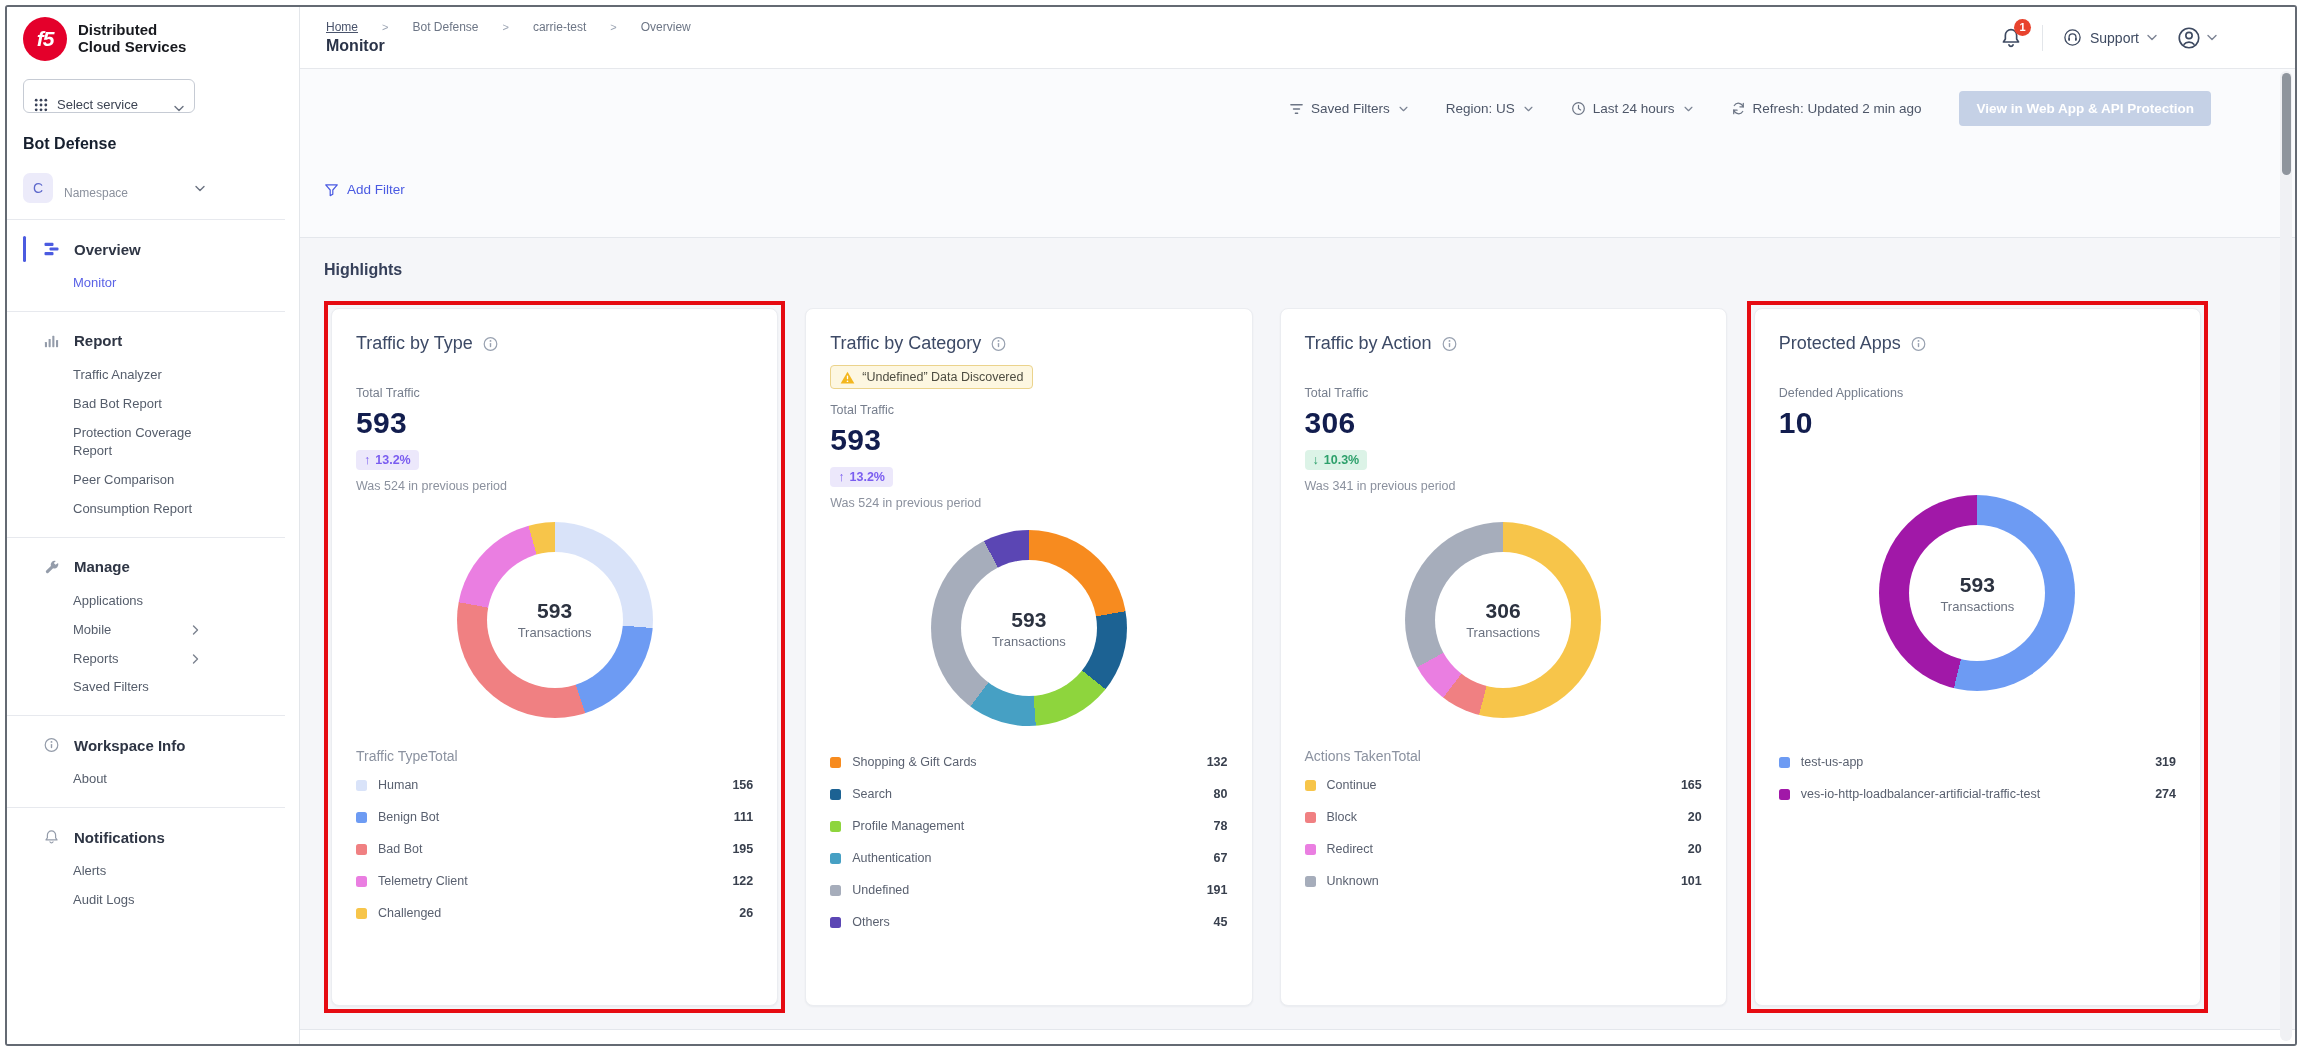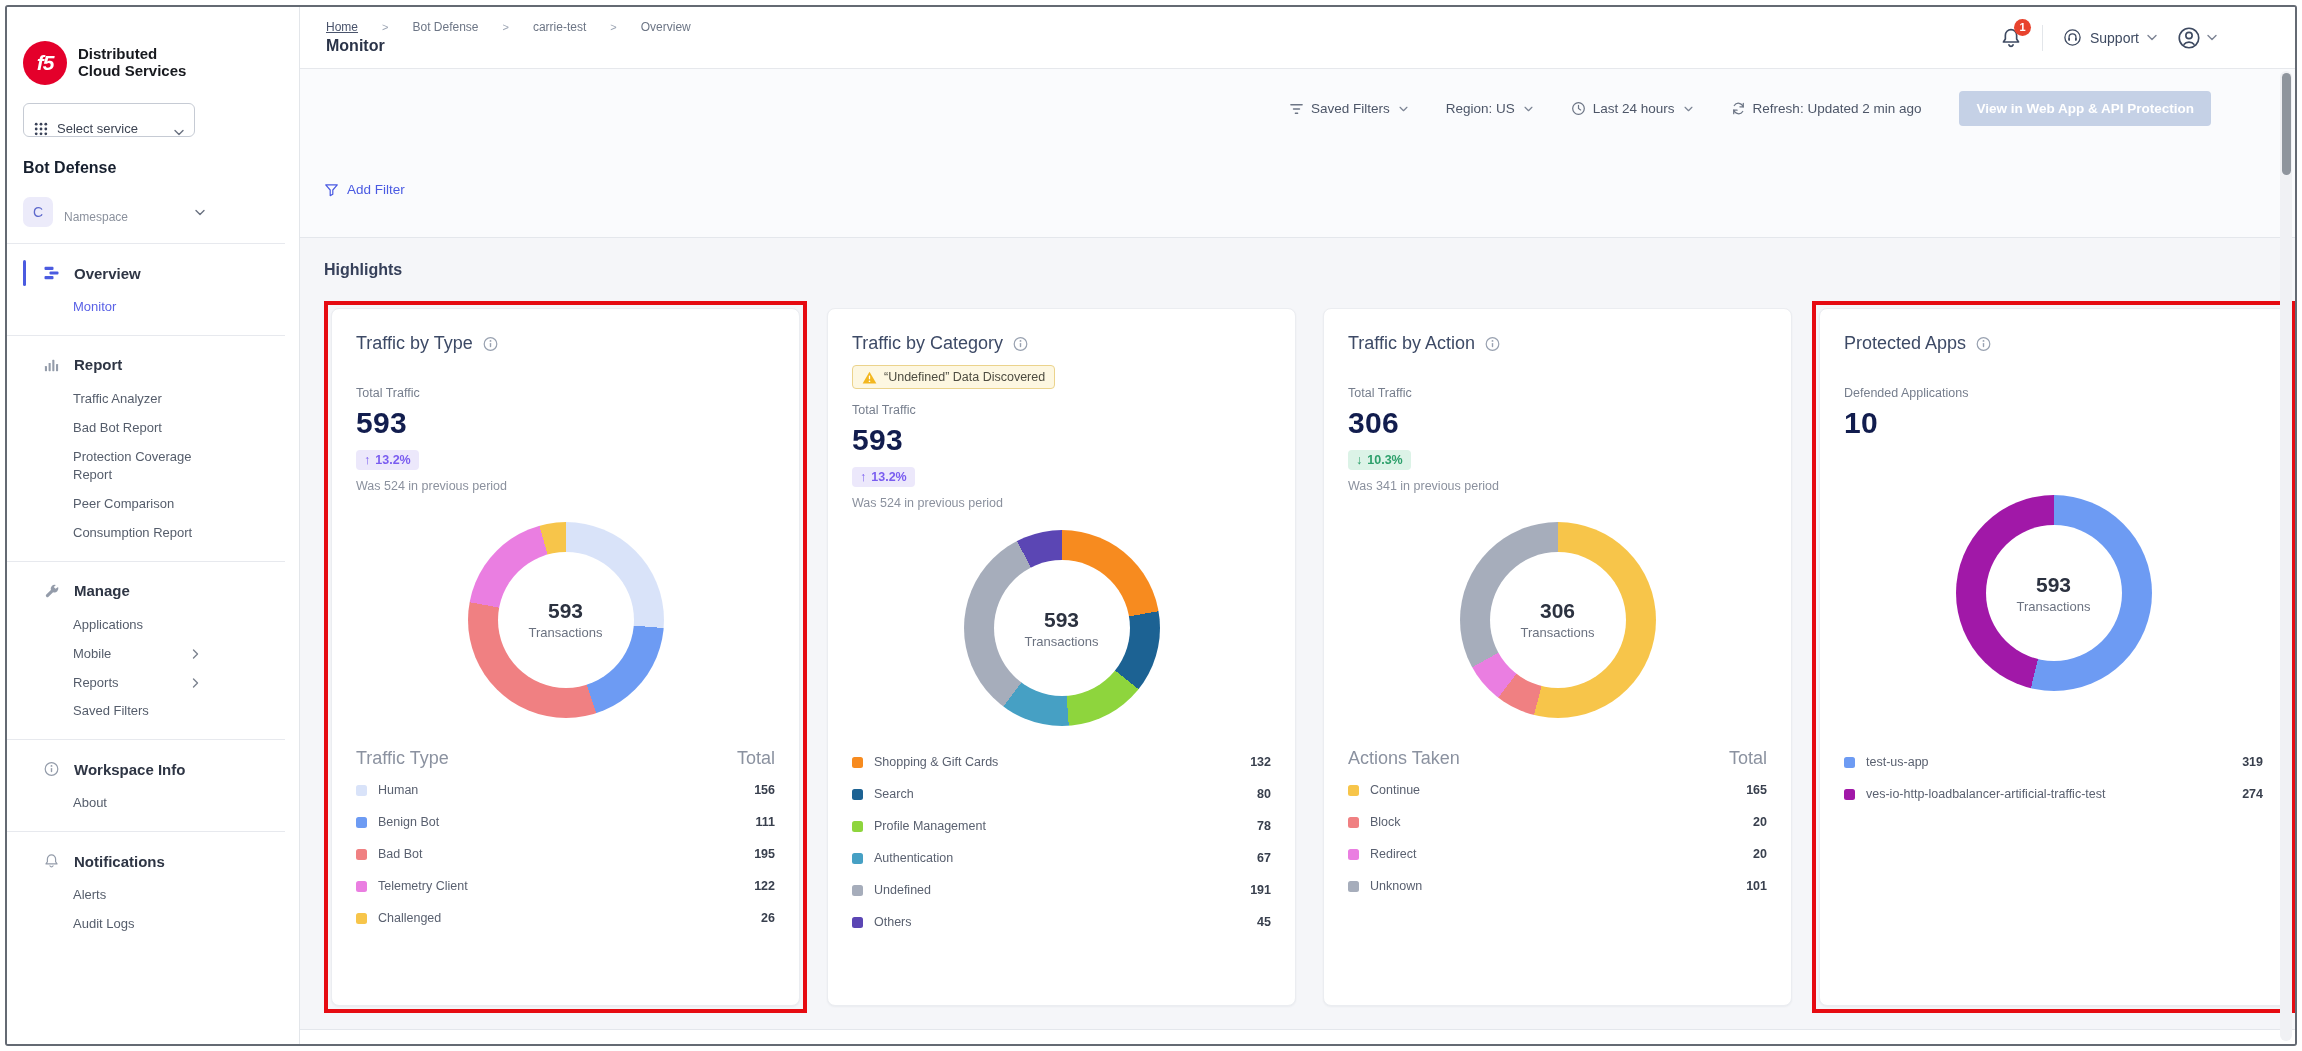--- a/index.html
+++ b/index.html
@@ -1,20 +1,20 @@
 <!DOCTYPE html>
 <html><head>
 <meta charset="utf-8">
 <style>
   * { box-sizing: border-box; margin: 0; padding: 0; }
   html,body { width:2302px; height:1051px; background:#fff; font-family:"Liberation Sans", sans-serif; overflow:hidden; }
   .frame { position:absolute; inset:5px; border:2px solid #646a73; border-radius:3px; overflow:hidden; display:flex; background:#fff; }
 
   
-  .sidebar { width:293px; flex:none; background:#fff; border-right:1px solid #e3e6ea; padding-top:32px; }
+  .sidebar { width:293px; flex:none; background:#fff; border-right:1px solid #e3e6ea; padding-top:8px; }
   .logo-row { display:flex; align-items:center; gap:11px; padding:2px 16px 14px; }
   .f5-ball { width:44px; height:44px; border-radius:50%; background:#E4002B; color:#fff; display:flex; align-items:center; justify-content:center; font-style:italic; font-weight:800; font-size:21px; letter-spacing:-1px; flex:none; }
   .logo-text { font-size:15px; font-weight:700; color:#17191e; line-height:1.12; }
   .select-service { margin:4px 16px 0; width:172px; height:34px; border:1px solid #c6cbd4; border-radius:6px; display:flex; align-items:flex-end; gap:9px; padding:0 10px; font-size:13px; color:#3c4352; background:#fff; cursor:pointer; }
   .select-service .chev { margin-left:auto; color:#6a7280; display:flex; }
   .grid-ic { color:#3a4258; display:flex; }
   .product-title { font-size:16px; font-weight:700; color:#161f2e; padding:22px 16px 12px; }
   .namespace-row { margin-right:14px; padding:8px 0 16px 16px; display:flex; align-items:center; gap:11px; border-bottom:1px solid #e7e9ee; cursor:pointer; }
   .ns-badge { width:30px; height:30px; border-radius:7px; background:#ecebfa; color:#5e69cc; font-size:14px; display:flex; align-items:center; justify-content:center; }
   .ns-label { font-size:12px; color:#8b919d; margin-top:10px; }
@@ -51,21 +51,21 @@
   .filters-zone { height:169px; flex:none; background:#fafbfd; border-bottom:1px solid #e4e7ec; position:relative; }
   .toolbar { display:flex; align-items:center; justify-content:flex-end; gap:38px; padding:22px 84px 0 0; font-size:13.5px; color:#4d5668; }
   .tb-item { display:flex; align-items:center; gap:7px; cursor:pointer; white-space:nowrap; }
   .tb-item .ic { color:#6c7585; display:flex; }
   .tb-item .chev { color:#7c8494; display:flex; margin-left:2px; }
   .view-btn { background:#c5d1e6; color:#fff; font-size:13.5px; font-weight:600; border:none; border-radius:4px; padding:10px 17px; cursor:pointer; font-family:inherit; }
   .add-filter { position:absolute; left:24px; top:113px; display:flex; align-items:center; gap:8px; color:#4a5ae2; font-size:13.5px; cursor:pointer; }
 
   .content { height:791px; flex:none; background:#f5f6f9; padding:23px 0 0 24px; overflow:hidden; }
   .section-heading { font-size:16px; font-weight:600; color:#36405a; }
-  .cards { display:flex; gap:13px; margin-top:22px; }
+  .cards { display:flex; gap:13px; margin-top:22px; padding-right:87px; }
   .card-wrap { flex:1; min-width:0; height:712px; border:4px solid transparent; padding:3px; }
   .card-wrap.hl { border-color:#e60b12; }
   .card { background:#fff; height:100%; border:1px solid #ebedf1; border-radius:8px; padding:24px 24px 0; display:flex; flex-direction:column; box-shadow:0 1px 2px rgba(20,30,60,.05); }
   .card-title-row { display:flex; align-items:center; gap:9px; flex:none; }
   .card-title { font-size:18px; color:#3d4a66; font-weight:500; }
   .info-ic { color:#98a1b0; display:flex; cursor:pointer; }
   .pre-legend { height:392px; flex:none; display:flex; flex-direction:column; }
   .warn-badge { margin-top:11px; align-self:flex-start; display:flex; align-items:center; gap:7px; background:#fdf7e1; border:1px solid #ebd38c; border-radius:4px; padding:4px 9px; font-size:12.5px; color:#4d4c41; }
   .stats { margin-top:32px; }
   .stats.tight { margin-top:14px; }
@@ -74,21 +74,21 @@
   .chg { display:inline-flex; align-items:center; gap:5px; margin-top:10px; border-radius:4px; padding:3px 8px; font-size:12.5px; font-weight:700; }
   .chg.purple { background:#ece8fb; color:#7a5df0; }
   .chg.green  { background:#dcf3e7; color:#2da06b; }
   .prev { font-size:12.5px; color:#8b919e; margin-top:9px; }
   .donut-wrap { flex:1; display:flex; align-items:center; justify-content:center; }
   .donut { width:196px; height:196px; border-radius:50%; position:relative; }
   .hole { position:absolute; inset:30px; background:#fff; border-radius:50%; }
   .dcenter { position:absolute; inset:0; display:flex; flex-direction:column; align-items:center; justify-content:center; gap:2px; }
   .dcv { font-size:21px; font-weight:600; color:#2c3240; }
   .dcl { font-size:13px; color:#6b7280; }
-  .legend-head { display:flex; justify-content:space-between; font-size:18px; color:#8b92a0; padding:2px 0 5px; }
+  .legend-head { display:flex; font-size:14px; color:#8b92a0; padding:2px 0 5px; }
   .legend { list-style:none; }
   .legend li { display:flex; align-items:center; gap:11px; padding:9px 0; font-size:12.5px; color:#5a6170; }
   .sw { width:11px; height:11px; border-radius:2.5px; flex:none; }
   .lv { margin-left:auto; font-weight:700; color:#39404e; }
 
   .details-band { flex:1; background:#fff; border-top:1px solid #e4e7ec; padding:13px 0 0 24px; }
 
   .scrollbar { position:absolute; top:64px; bottom:3px; right:3px; width:12px; background:#f0f1f4; border-radius:6px; }
   .scroll-thumb { position:absolute; top:2px; left:1.5px; width:9px; height:102px; background:#8f959d; border-radius:5px; cursor:grab; }
   svg { display:block; }

